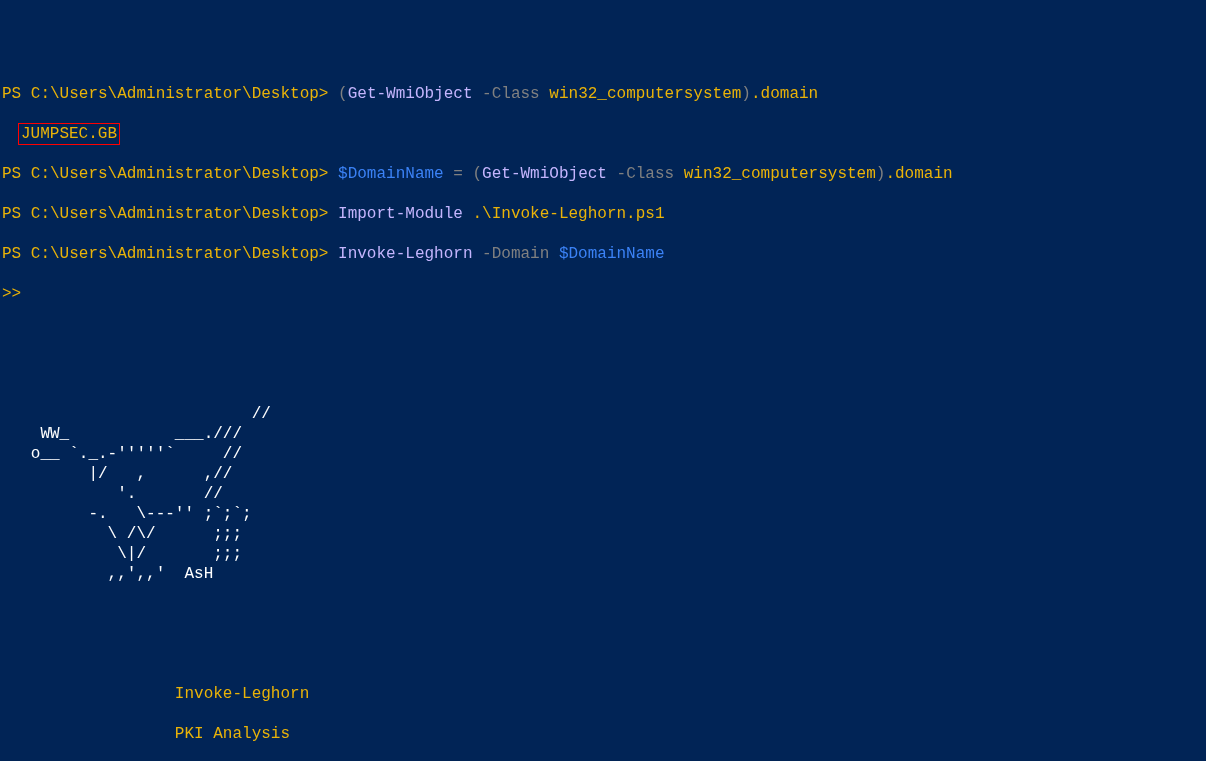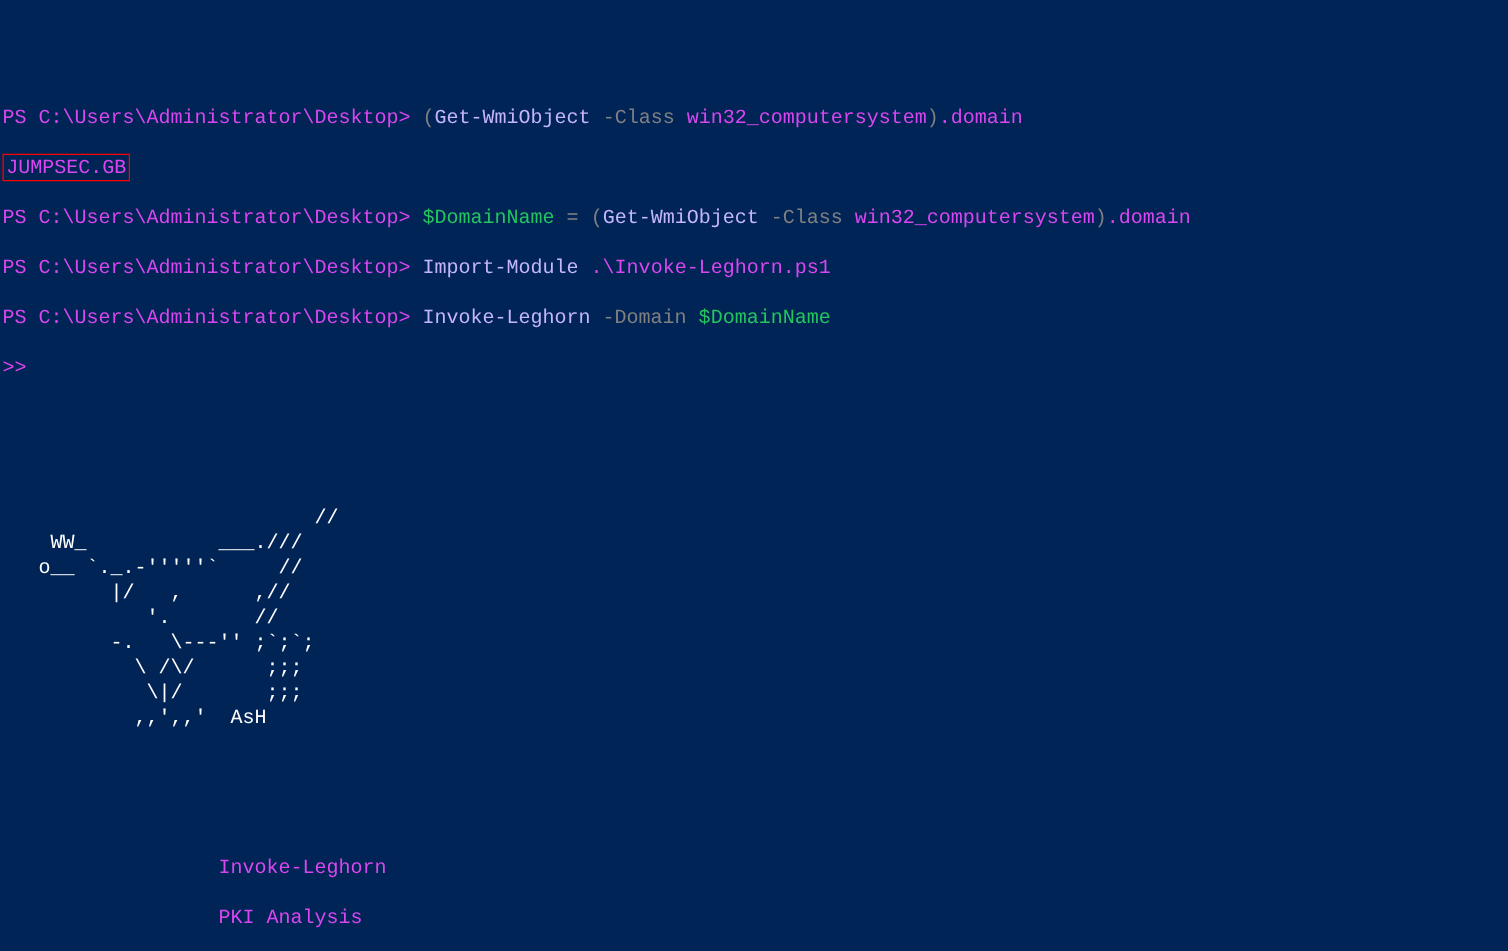--- a/index.html
+++ b/index.html
@@ -12,29 +12,29 @@
       color: #ffffff;
       font-family: 'Consolas', 'Courier New', monospace;
       font-size: 16px;
       line-height: 1.25;
       padding: 4px 2px;
       white-space: pre;
       width: 1206px;
       height: 761px;
       overflow: hidden;
     }
-    .white { color: #d946ef; }
+    .white { color: #eab308; }
     .yellow { color: #c4b5fd; }
-    .green { color: #22c55e; }
+    .green { color: #3b82f6; }
     .gray { color: #808080; }
     .red-border {
       border: 1.5px solid #ff0000;
       display: inline-block;
       padding: 0 2px;
-      margin: -1px 0;
+      margin: -1px 16px;
     }
     .line {
       display: block;
     }
     .ascii {
       color: #ffffff;
     }
   </style>
 </head>
 <body>

